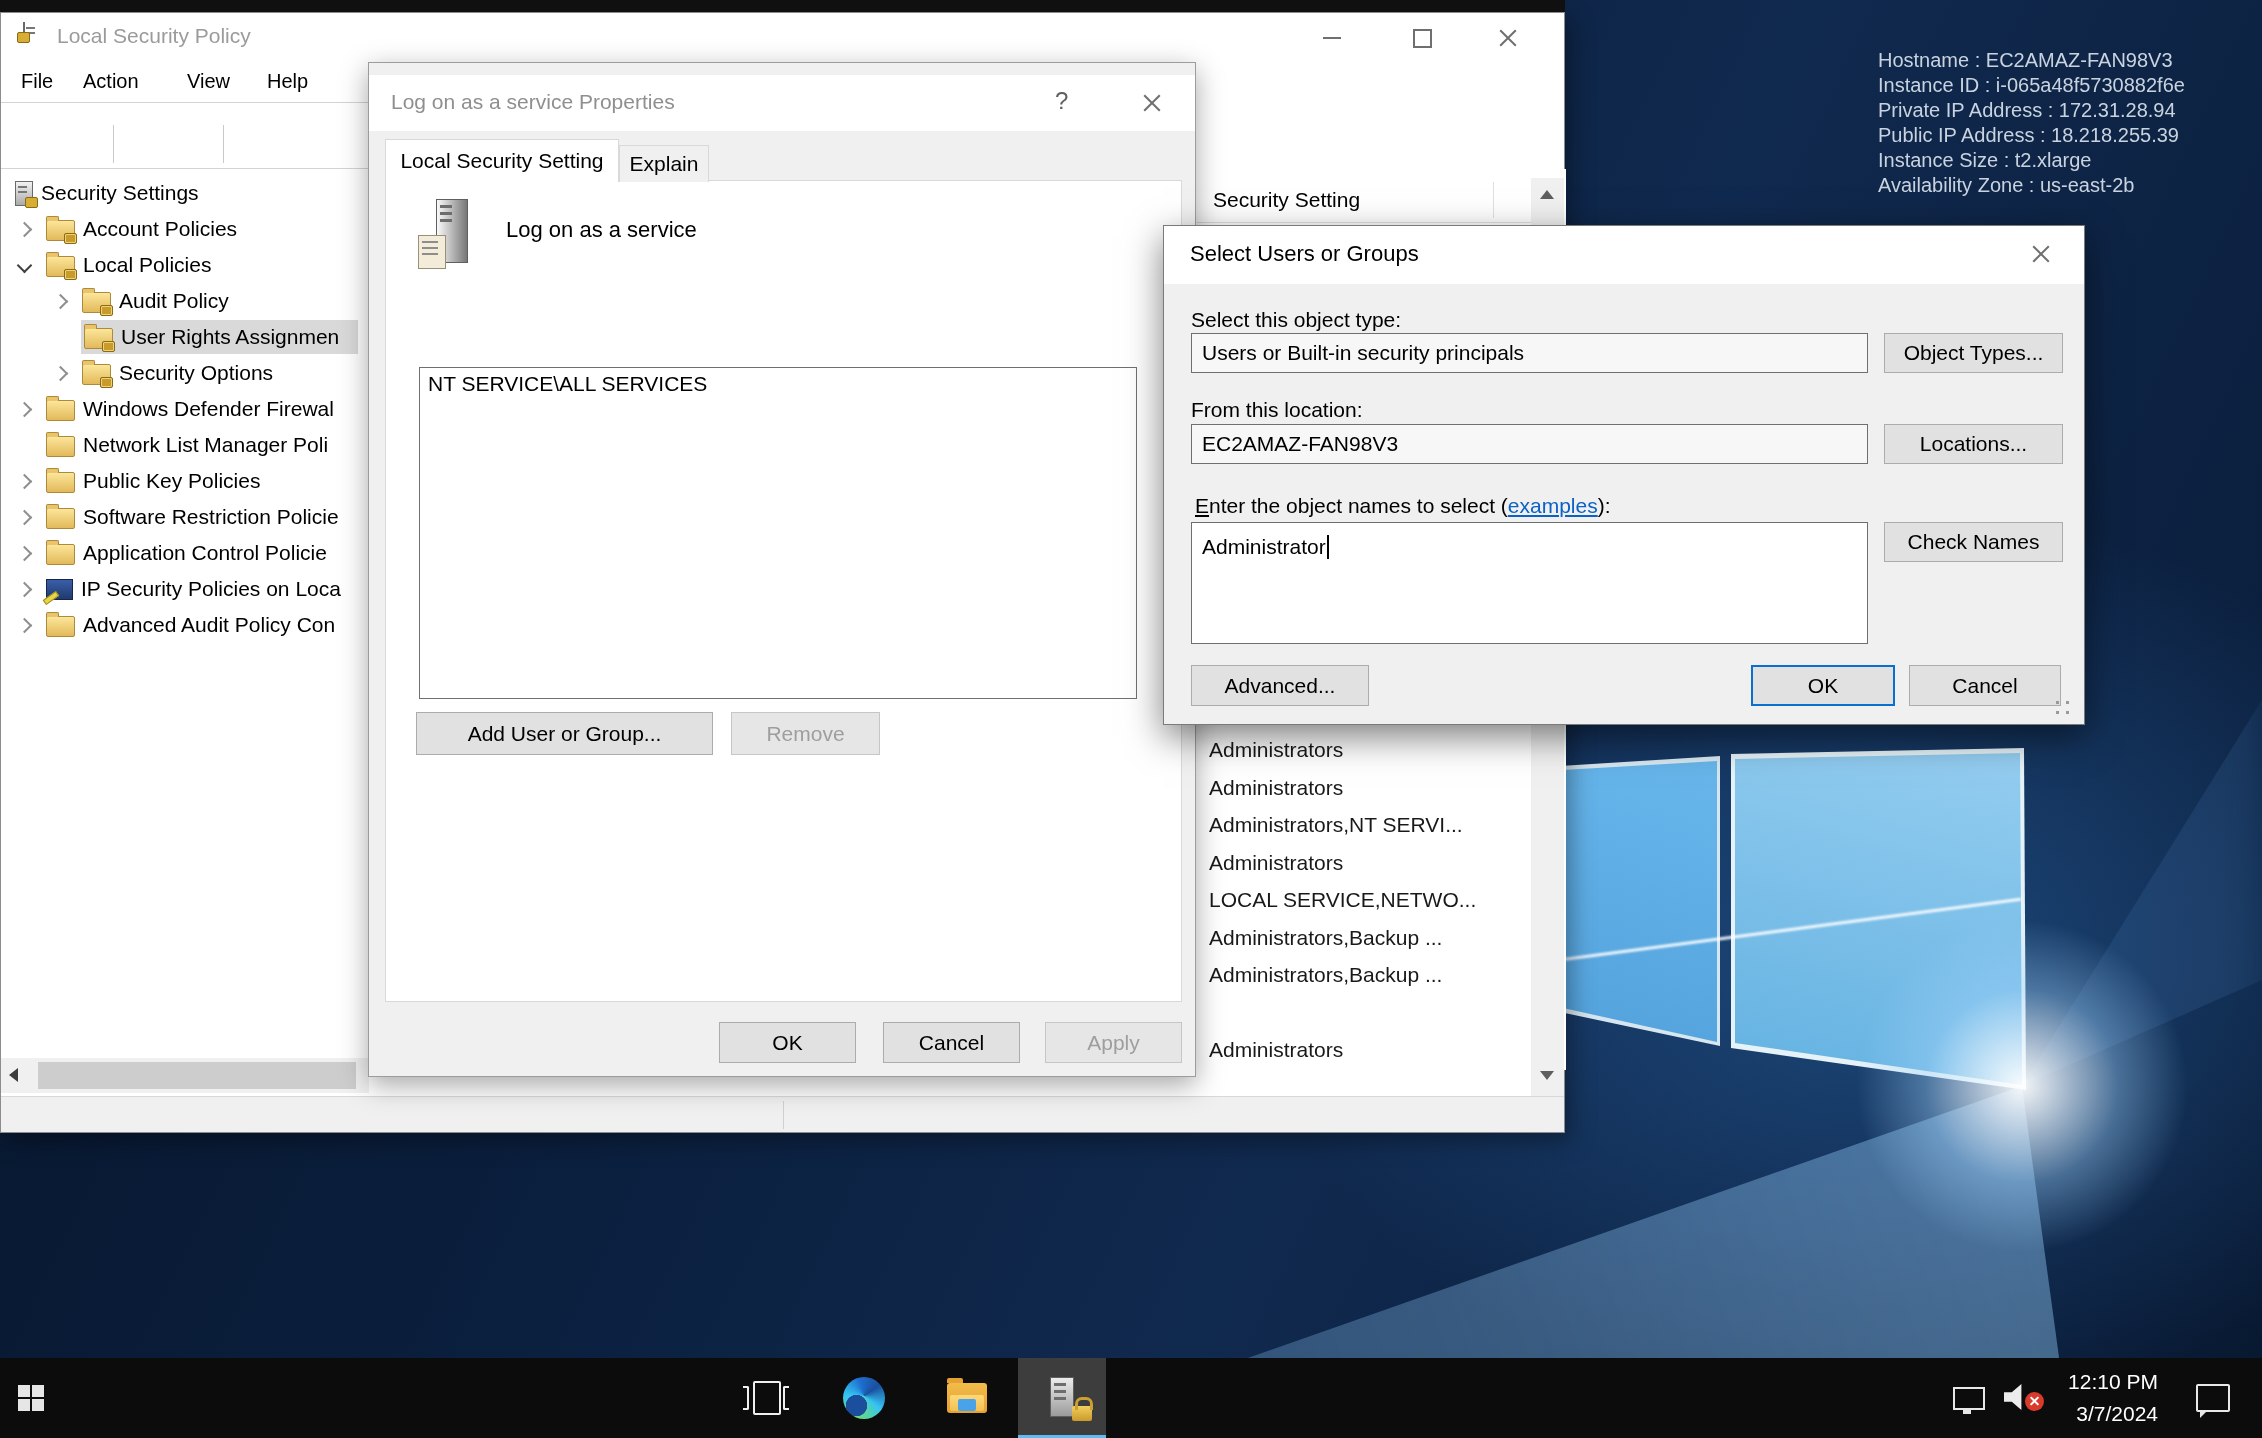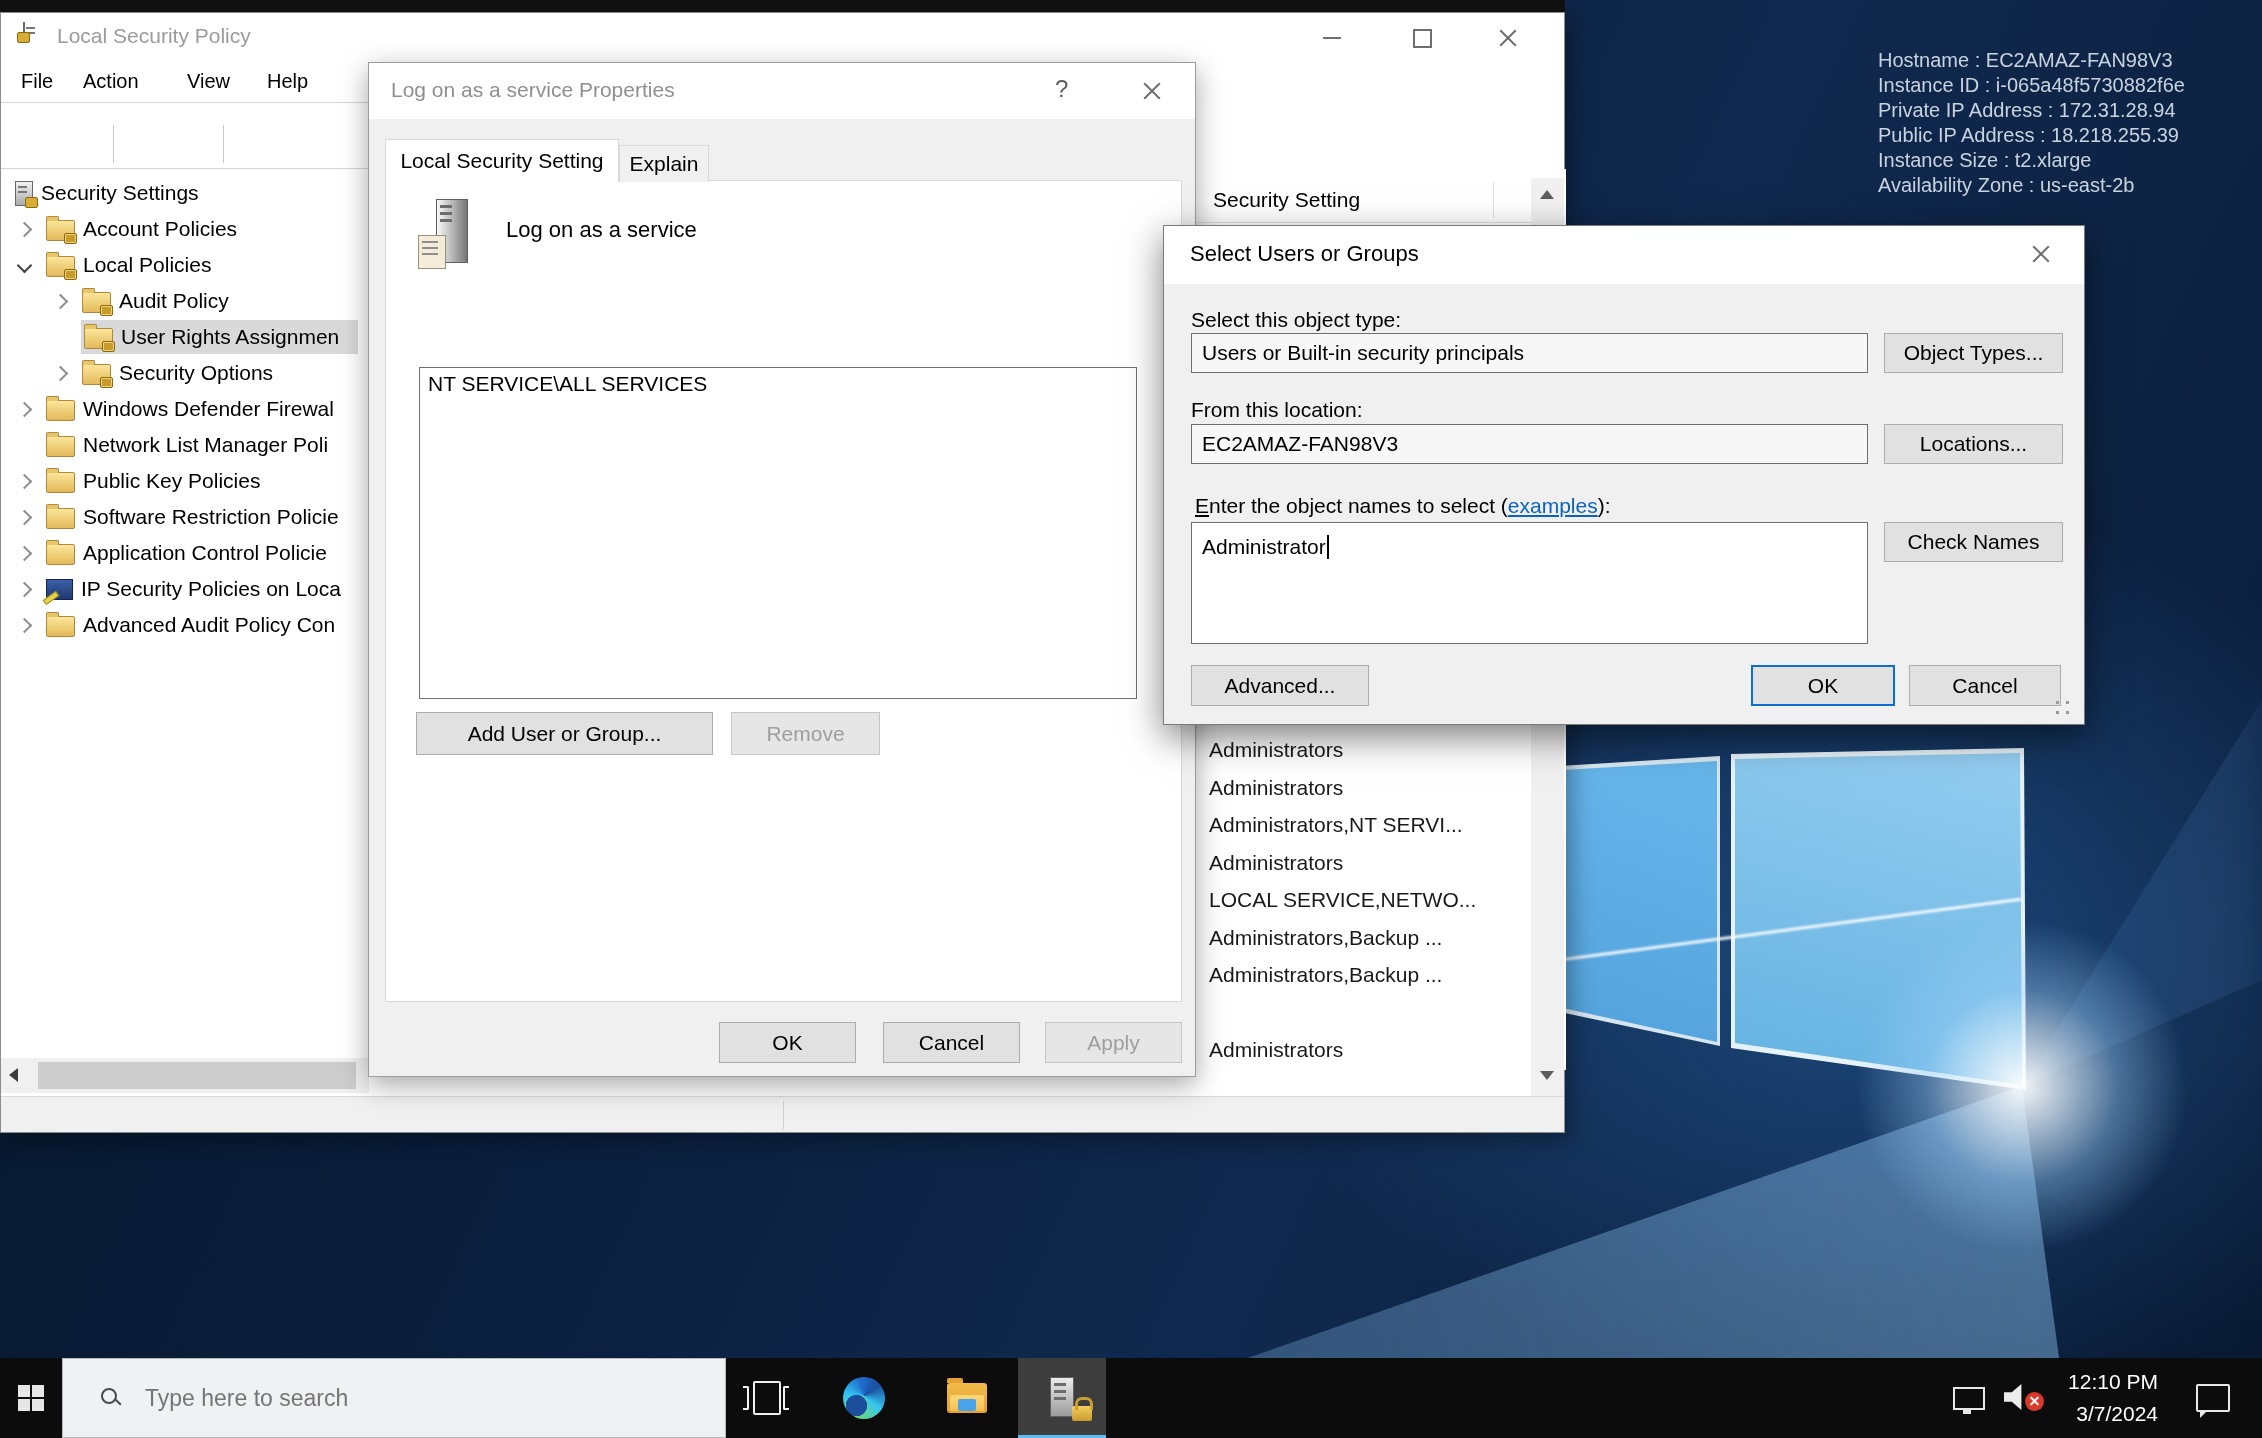--- a/index.html
+++ b/index.html
@@ -320,21 +320,21 @@
       <div class="sb-track" style="left:334px;top:9px;width:33px;height:918px;">
         <i class="tri-up abs" style="left:9px;top:12px;"></i>
         <i class="tri-dn abs" style="left:9px;top:893px;"></i>
       </div>
     </div>
   </div>
 
   <div class="abs" style="left:0;top:0;width:1565px;height:12px;background:#101010;z-index:6;"></div>
 
   <div class="abs" style="left:368px;top:62px;width:828px;height:1015px;background:#f0f0f0;border:1px solid #9c9c9c;box-sizing:border-box;z-index:10;box-shadow:0 8px 26px rgba(0,0,0,.35);">
-    <div class="abs" style="left:0;top:0;width:100%;height:56px;background:#fff;">
+    <div class="abs" style="left:0;top:12px;width:100%;height:56px;background:#fff;">
       <span class="abs" style="left:22px;top:15px;font-size:21px;color:#8f8f8f;">Log on as a service Properties</span>
       <span class="abs" style="left:686px;top:12px;font-size:24px;color:#5f5f5f;">?</span>
       <span class="abs" style="left:772px;top:17px;">
           <i class="cross" style="display:block;"></i>
         </span>
     </div>
 
     <div class="abs" style="left:16px;top:76px;width:232px;height:42px;background:#fff;border:1px solid #d9d9d9;border-bottom:none;display:flex;align-items:center;justify-content:center;font-size:21px;z-index:2;">
       <span>Local Security Setting</span>
     </div>
@@ -427,24 +427,20 @@
 
   <div id="taskbar">
     <div class="tb-ic" style="left:0;width:62px;">
       <span class="startgrid">
           <i></i>
           <i></i>
           <i></i>
           <i></i>
         </span>
     </div>
-    <div class="abs" style="left:62px;top:0;width:664px;height:80px;background:#f0f1f2;border:1px solid #b9b9b9;box-sizing:border-box;display:flex;align-items:center;">
-      <span class="mag" style="margin-left:38px;"></span>
-      <input type="text" style="flex: 1 1 0%; margin-left: 22px; border: none; background: transparent; outline: none; font-size: 23px; color: rgb(60, 60, 60); font-family: inherit;" placeholder="Type here to search">
-    </div>
     <div class="tb-ic" style="left:736px;width:60px;">
       <span style="position:relative;width:46px;height:34px;display:block;">
         <i style="position:absolute;left:10px;top:0;width:24px;height:30px;border:2px solid #f0f0f0;border-radius:2px;"></i>
         <i style="position:absolute;left:0;top:5px;width:4px;height:20px;border:2px solid #f0f0f0;border-left:none;border-radius:0 2px 2px 0;"></i>
         <i style="position:absolute;right:0;top:5px;width:4px;height:20px;border:2px solid #f0f0f0;border-right:none;border-radius:2px 0 0 2px;"></i>
       </span>
     </div>
     <div class="tb-ic" style="left:834px;width:60px;">
       <span class="edge"></span>
     </div>

